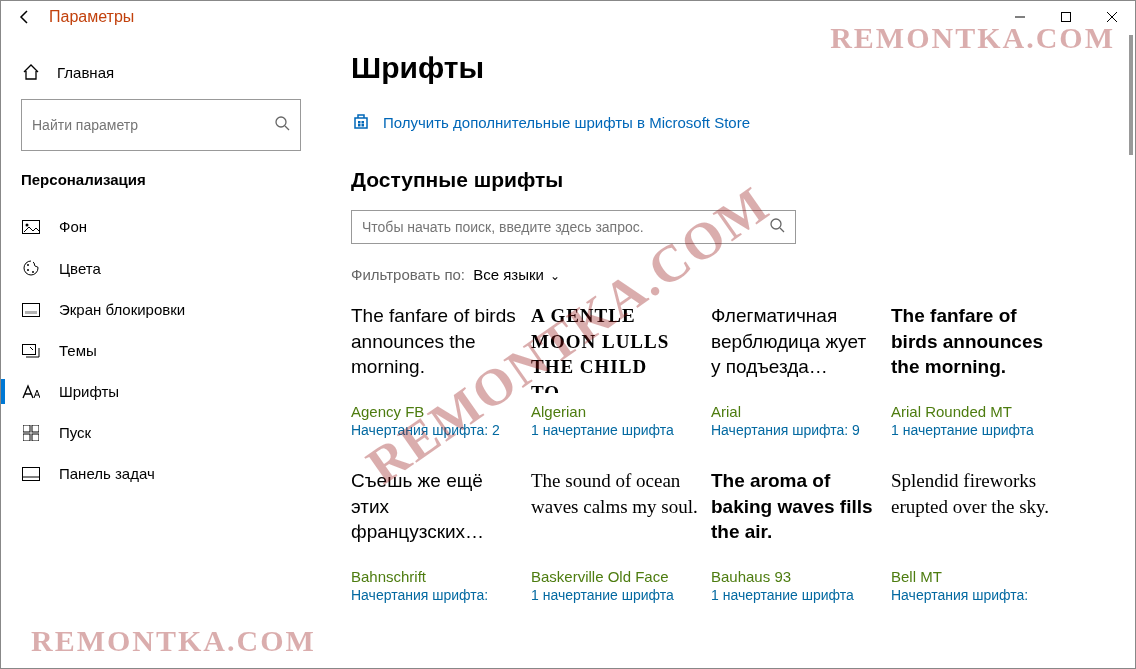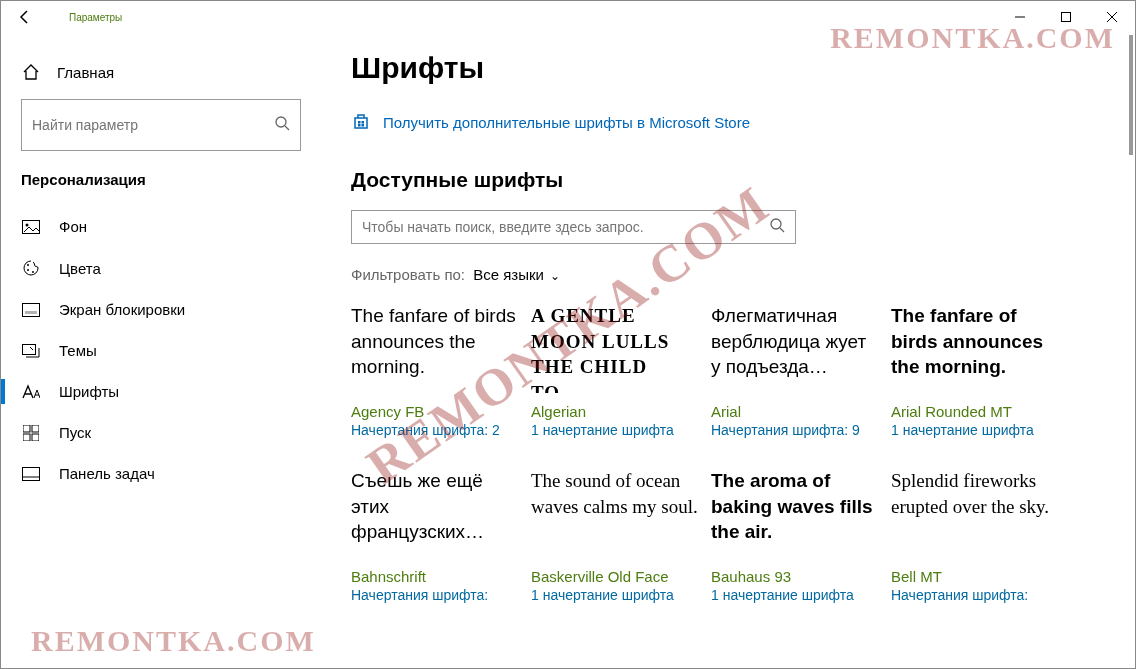--- a/index.html
+++ b/index.html
@@ -1,19 +1,19 @@
 <!DOCTYPE html>
 <html><head>
 <meta charset="utf-8">
 <style>
 * { margin:0; padding:0; box-sizing:border-box; font-family:"Segoe UI",Arial,sans-serif; }
 body { width:1136px; height:669px; background:#fff; overflow:hidden; position:relative; border:1px solid #888; }
 .titlebar { height:32px; display:flex; align-items:center; padding:0 0 0 8px; background:#fff; }
 .titlebar .back { width:32px; height:32px; display:flex; align-items:center; justify-content:center; font-size:16px; cursor:pointer; }
-.titlebar .title { font-size:10px; margin-left:28px; color:#4d7c0f; }
+.titlebar .title { font-size:16px; margin-left:8px; color:#c2410c; }
 .titlebar .controls { margin-left:auto; display:flex; }
 .titlebar .controls div { width:46px; height:32px; display:flex; align-items:center; justify-content:center; font-size:12px; cursor:pointer; }
 .titlebar .controls .max svg, .titlebar .controls .min svg { stroke:#000; }
 .content { display:flex; height:calc(100% - 32px); }
 .sidebar { width:320px; padding:18px 0 0 0; }
 .home-item { display:flex; align-items:flex-end; padding:12px 20px; cursor:pointer; font-size:15px; }
 .home-item .icon { width:20px; margin-right:16px; display:flex; align-items:center; justify-content:center; }
 .search-box { margin:6px 20px 20px 20px; height:52px; border:1px solid #999; display:flex; align-items:center; padding:0 10px; background:#fff; }
 .search-box input { border:none; outline:none; flex:1; font-size:14px; background:transparent; }
 .search-box .sicon { color:#666; }

